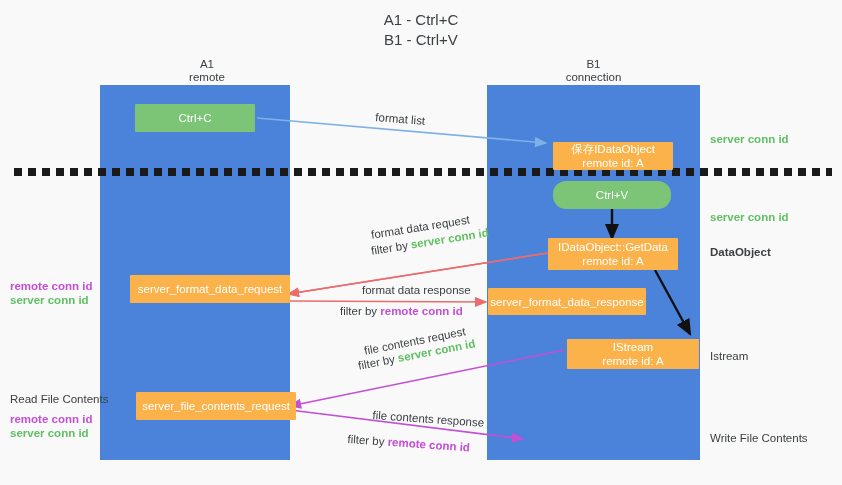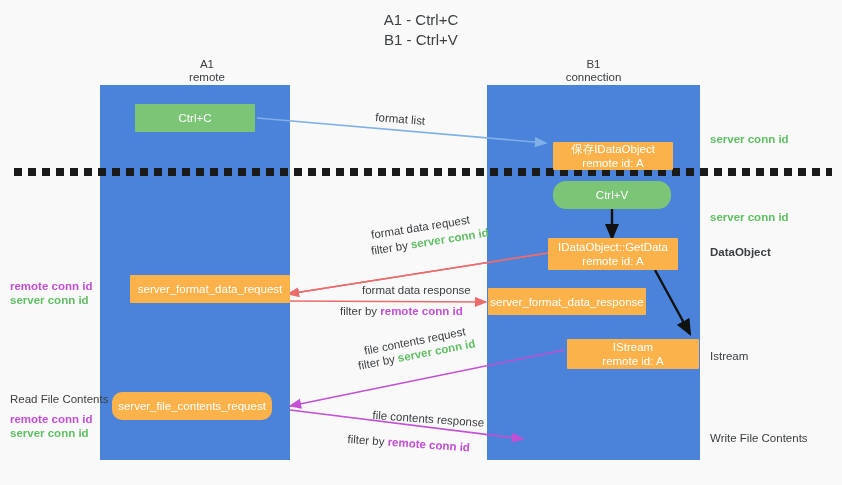--- a/index.html
+++ b/index.html
@@ -151,21 +151,21 @@
   <div class="node node-orange" style="left:548px; top:238px; width:130px; height:32px;">IDataObject::GetData
 remote id: A</div>
 
   <div class="node node-orange" style="left:130px; top:275px; width:160px; height:28px;">server_format_data_request</div>
 
   <div class="node node-orange" style="left:488px; top:288px; width:158px; height:27px;">server_format_data_response</div>
 
   <div class="node node-orange" style="left:567px; top:339px; width:132px; height:30px;">IStream
 remote id: A</div>
 
-  <div class="node node-orange" style="left:112px; top:392px; width:160px; height:28px;border-radius:10px;">server_file_contents_request</div>
+  <div class="node node-orange" style="left:136px; top:392px; width:160px; height:28px;">server_file_contents_request</div>
 
 
   <div class="side-label clr-green" style="left:710px; top:132px;">server conn id</div>
   <div class="side-label clr-green" style="left:710px; top:210px;">server conn id</div>
   <div class="side-label clr-dark" style="left:710px; top:245px;font-weight:bold;">DataObject</div>
   <div class="side-label clr-dark" style="left:710px; top:349px;">Istream</div>
   <div class="side-label clr-dark" style="left:710px; top:431px;">Write File Contents</div>
 
   <div class="side-label clr-purple" style="left:10px; top:279px;">remote conn id</div>
   <div class="side-label clr-green" style="left:10px; top:293px;">server conn id</div>

